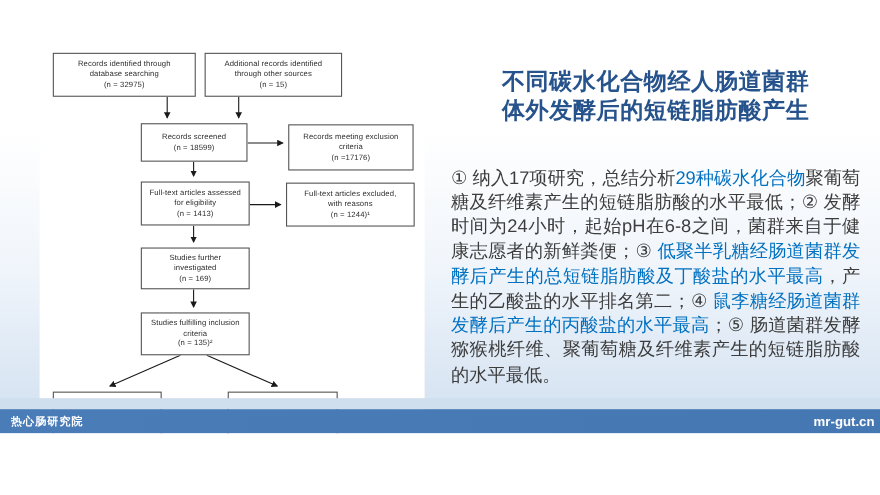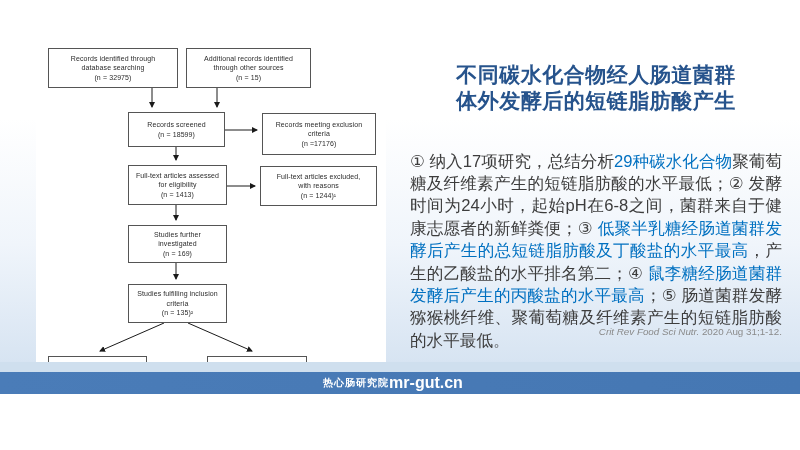--- a/index.html
+++ b/index.html
@@ -34,24 +34,24 @@
   .citation{
     position:absolute;left:410px;top:326px;width:372px;
     text-align:right;font-size:9.8px;color:#8a8a8a;
   }
   .citation .jrnl{font-style:italic;}
   
   .footer-stripe{position:absolute;left:0;bottom:22px;width:800px;height:10px;background:#cfdfee;}
   .footer-bar{
     position:absolute;left:0;bottom:0;width:800px;height:22px;
     background:linear-gradient(90deg,#4a7cb8 0%,#4577b3 100%);
-    display:flex;align-items:center;justify-content:center;
+    display:flex;align-items:center;justify-content:space-between;
   }
   .footer-left{color:#ffffff;font-size:10px;font-weight:700;letter-spacing:1px;padding-left:10px;}
-  .footer-right{color:#ffffff;font-size:16px;font-weight:700;padding-right:24px;}
+  .footer-right{color:#ffffff;font-size:12px;font-weight:700;padding-right:5px;}
 </style>
 </head>
 <body>
 
 <div class="slide">
 
   <div class="panel">
 
     <svg class="arrows" viewBox="0 0 350 364" xmlns="http://www.w3.org/2000/svg">
       <defs>
@@ -121,23 +121,20 @@
 samples
 (n = 77)</span>
     </div>
   </div>
 
   <div class="title">不同碳水化合物经人肠道菌群
 体外发酵后的短链脂肪酸产生</div>
 
   <p class="bodytext"><span>① 纳入17项研究，总结分析</span><span class="hl">29种碳水化合物</span><span>聚葡萄糖及纤维素产生的短链脂肪酸的水平最低；② 发酵时间为24小时，起始pH在6-8之间，菌群来自于健康志愿者的新鲜粪便；③ </span><span class="hl">低聚半乳糖经肠道菌群发酵后产生的总短链脂肪酸及丁酸盐的水平最高</span><span>，产生的乙酸盐的水平排名第二；④ </span><span class="hl">鼠李糖经肠道菌群发酵后产生的丙酸盐的水平最高</span><span>；⑤ 肠道菌群发酵猕猴桃纤维、聚葡萄糖及纤维素产生的短链脂肪酸的水平最低。</span></p>
 
-  <div class="citation">
-    <span class="jrnl">Crit Rev Food Sci Nutr.</span><span> 2020 Aug 31;1-12.</span>
-  </div>
 
   <div class="footer-stripe"></div>
   <div class="footer-bar">
     <span class="footer-left">热心肠研究院</span>
     <span class="footer-right">mr-gut.cn</span>
   </div>
 
 </div>
 
 </body></html>

